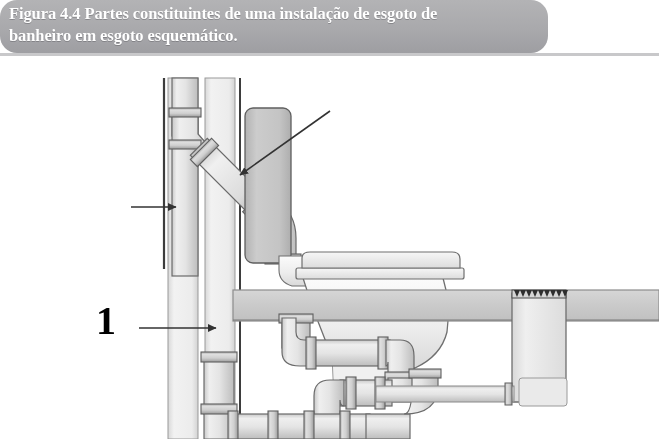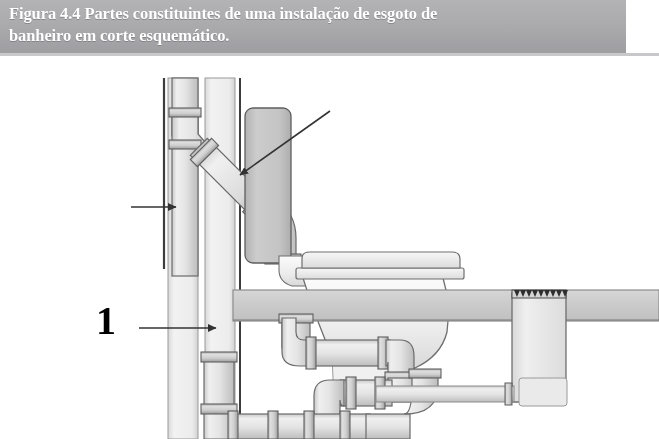--- a/index.html
+++ b/index.html
@@ -17,24 +17,25 @@
     position: relative;
     width: 659px;
     height: 439px;
     background: #ffffff;
   }
   
   #caption-bar {
     position: absolute;
     left: 0;
     top: 0;
-    width: 626px;
+    width: 548px;
     height: 53px;
     background: linear-gradient(to bottom, #b3b3b5 0%, #a9a9ac 55%, #9e9ea2 100%);
     box-sizing: border-box;
+    border-radius: 17px;
   }
   #caption-bar .cap-text {
     position: absolute;
     left: 9px;
     top: 3px;
     width: 600px;
     color: #ffffff;
     font-family: "Liberation Serif", serif;
     font-weight: bold;
     font-size: 16.5px;
@@ -70,21 +71,21 @@
     line-height: 40px;
     color: #000000;
   }
 </style>
 </head>
 <body>
 
 <div id="page">
 
   <div id="caption-bar">
-    <div class="cap-text"><span>Figura 4.4  Partes constituintes de uma instalação de esgoto de</span><br><span>banheiro em corte esquemático.</span></div>
+    <div class="cap-text"><span>Figura 4.4  Partes constituintes de uma instalação de esgoto de</span><br><span>banheiro em esgoto esquemático.</span></div>
   </div>
   <div id="caption-underline"></div>
 
   <div id="figure">
     <svg width="659" height="383" viewBox="0 0 659 383" xmlns="http://www.w3.org/2000/svg">
       <defs>
         <linearGradient id="pipeH" x1="0" y1="0" x2="0" y2="1">
           <stop offset="0%" stop-color="#c9c9c9"></stop>
           <stop offset="18%" stop-color="#efefef"></stop>
           <stop offset="52%" stop-color="#e4e4e4"></stop>

